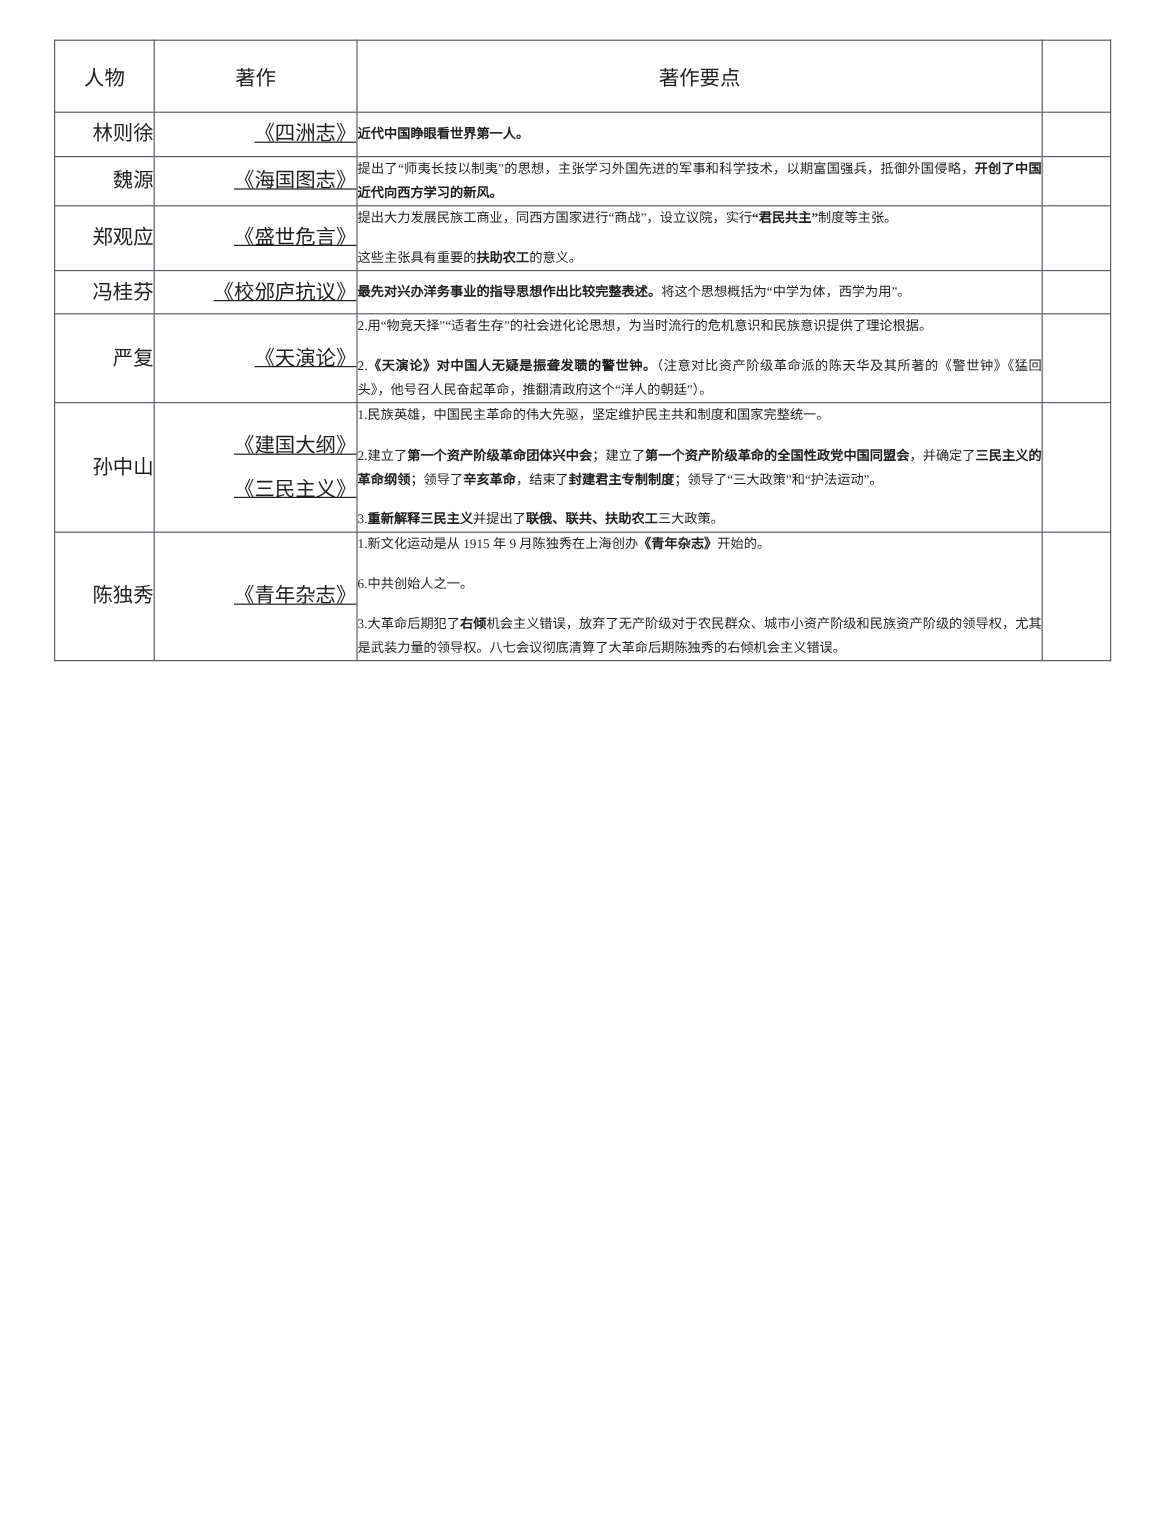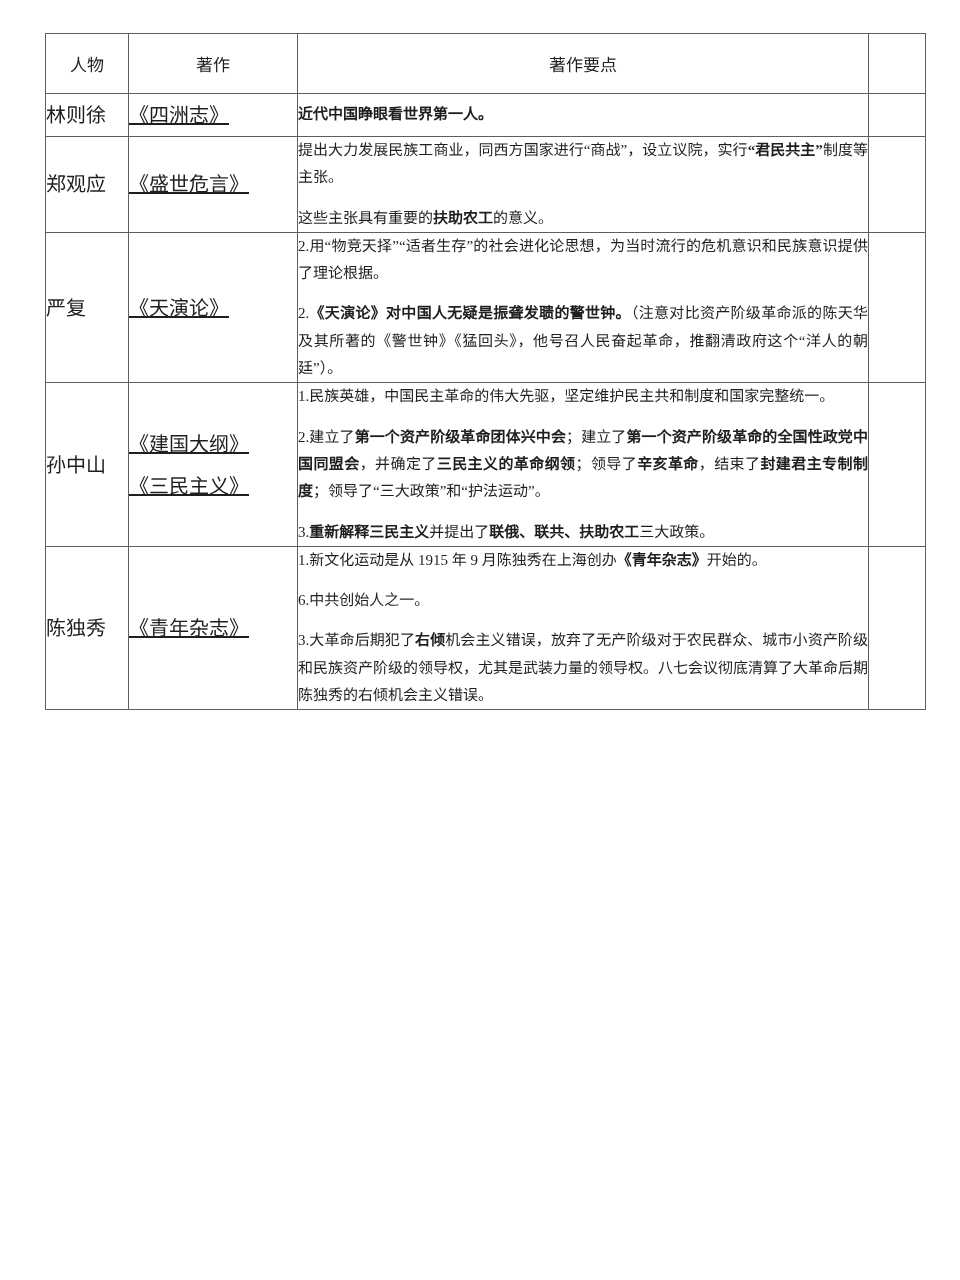--- a/index.html
+++ b/index.html
@@ -41,40 +41,40 @@
     vertical-align: middle;
     background: #ffffff;
   }
   
   col.c-person  { width: 83px; }
   col.c-work    { width: 169px; }
   col.c-points  { width: 571px; }
   col.c-extra   { width: 57px; }
 
   .cell-center {
-    text-align: left;
-    font-size: 20px;
+    text-align: right;
+    font-size: 17px;
     line-height: 1.5;
     color: #1f1f1f;
     padding: 6px 4px;
   }
   .head-cell {
     font-size: 17px;
     text-align: center;
     font-weight: normal;
     color: #1f1f1f;
     height: 59px;
     padding: 4px;
   }
 
   .points-cell {
     padding: 11px 14px 11px 13px;
     text-align: justify;
     text-justify: inter-ideograph;
-    font-size: 15px;
+    font-size: 11px;
     line-height: 1.82;
     color: #1f1f1f;
   }
   .points-cell p {
     margin: 0 0 13px 0;
   }
   .points-cell p:last-child {
     margin-bottom: 0;
   }
   .b { font-weight: bold; }
@@ -106,27 +106,47 @@
             <td class="cell-center">林则徐</td>
             <td class="cell-center">
               <span class="work-line">《四洲志》</span>
             </td>
             <td class="points-cell">
               <p><span class="b">近代中国睁眼看世界第一人。</span></p>
             </td>
             <td class="cell-center extra-cell"></td>
           </tr>
           <tr>
+            <td class="cell-center">魏源</td>
+            <td class="cell-center">
+              <span class="work-line">《海国图志》</span>
+            </td>
+            <td class="points-cell">
+              <p><span>提出了“师夷长技以制夷”的思想，主张学习外国先进的军事和科学技术，以期富国强兵，抵御外国侵略，</span><span class="b">开创了中国近代向西方学习的新风。</span></p>
+            </td>
+            <td class="cell-center extra-cell"></td>
+          </tr>
+          <tr>
             <td class="cell-center">郑观应</td>
             <td class="cell-center">
               <span class="work-line">《盛世危言》</span>
             </td>
             <td class="points-cell">
               <p><span>提出大力发展民族工商业，同西方国家进行“商战”，设立议院，实行</span><span class="b">“君民共主”</span><span>制度等主张。</span></p>
               <p><span>这些主张具有重要的</span><span class="b">扶助农工</span><span>的意义。</span></p>
+            </td>
+            <td class="cell-center extra-cell"></td>
+          </tr>
+          <tr>
+            <td class="cell-center">冯桂芬</td>
+            <td class="cell-center">
+              <span class="work-line">《校邠庐抗议》</span>
+            </td>
+            <td class="points-cell">
+              <p><span class="b">最先对兴办洋务事业的指导思想作出比较完整表述。</span><span>将这个思想概括为“中学为体，西学为用”。</span></p>
             </td>
             <td class="cell-center extra-cell"></td>
           </tr>
           <tr>
             <td class="cell-center">严复</td>
             <td class="cell-center">
               <span class="work-line">《天演论》</span>
             </td>
             <td class="points-cell">
               <p><span>2.用“物竞天择”“适者生存”的社会进化论思想，为当时流行的危机意识和民族意识提供了理论根据。</span></p>

